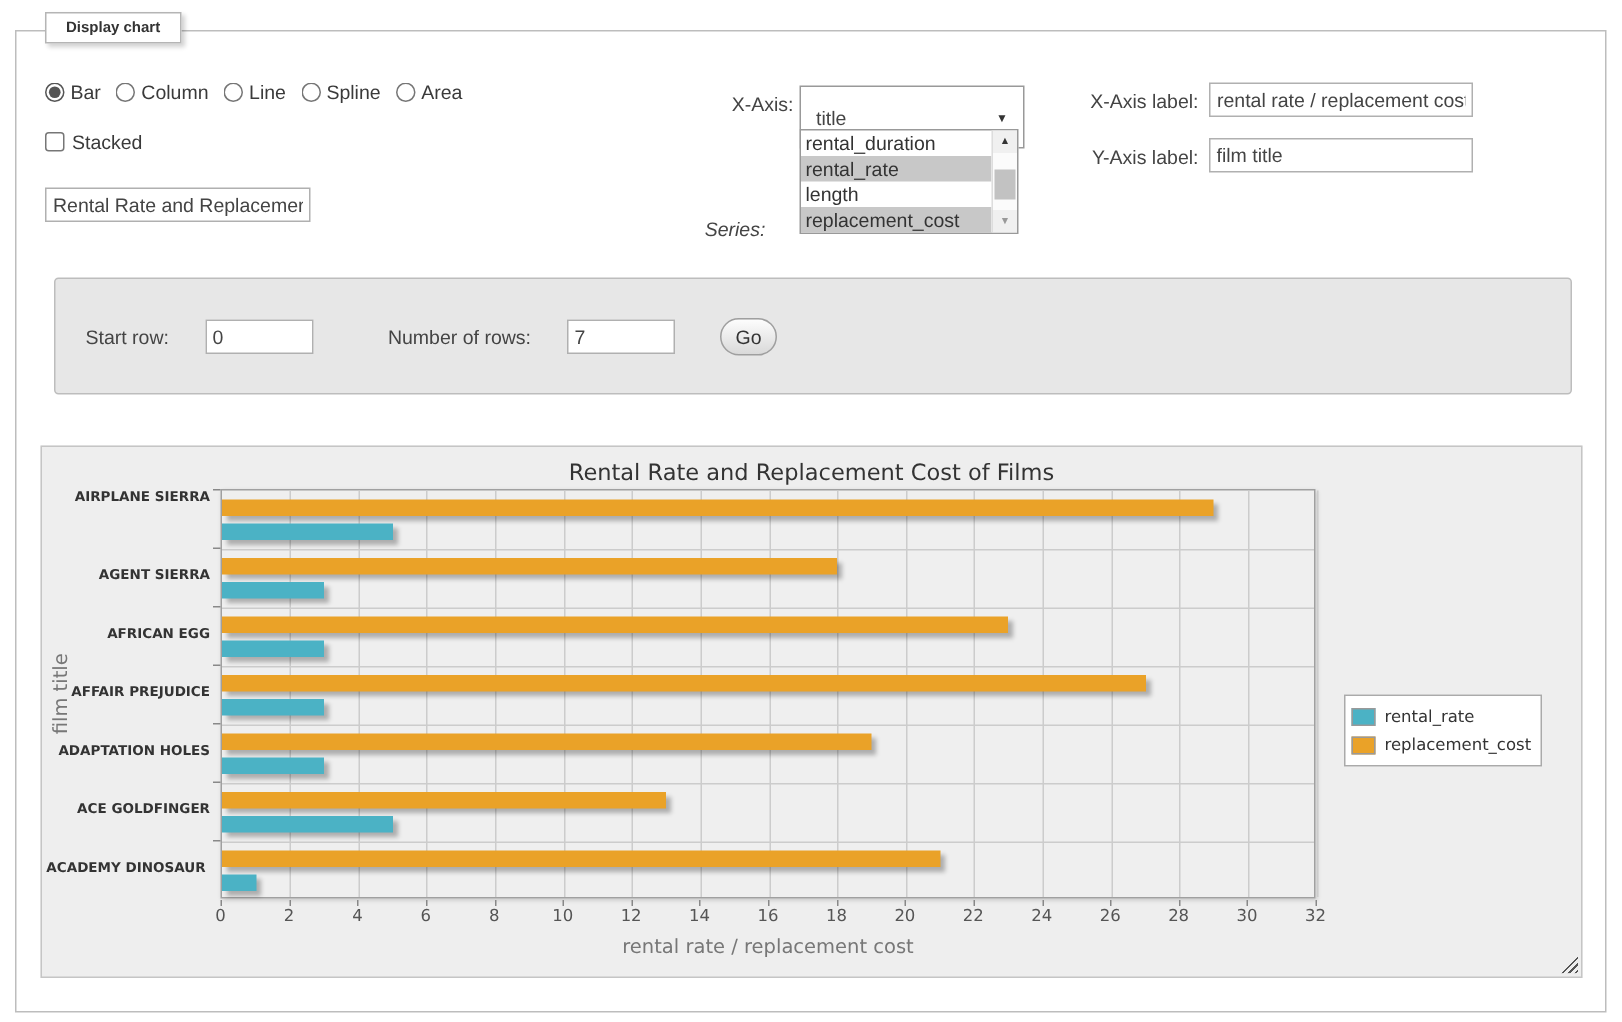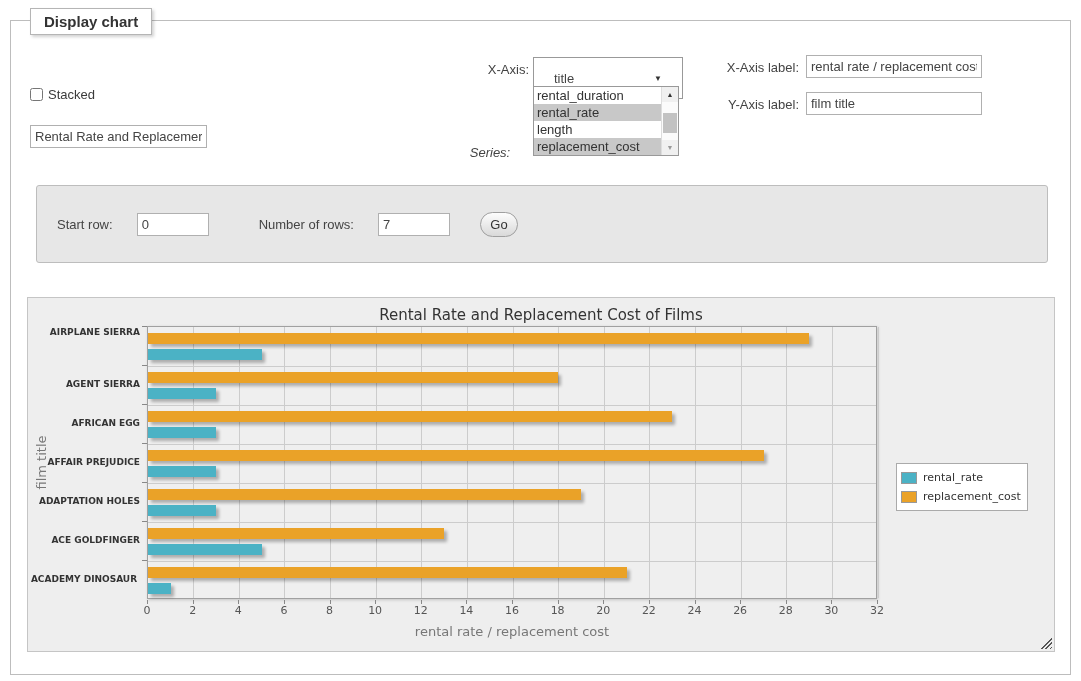--- a/index.html
+++ b/index.html
@@ -15,42 +15,42 @@
 
   
   .fieldset {
     position: absolute; left: 10px; top: 20px; width: 1061px; height: 655px;
     border: 1px solid #bdbdbd; background: #fff;
   }
   .legend-box {
     position: absolute; left: 19px; top: -13px;
     background: #fff; border: 1px solid #b5b5b5;
     box-shadow: 2px 2px 3px rgba(0,0,0,0.18);
-    padding: 4px 13px; font-weight: bold; font-size: 15px; color: #333;
+    padding: 4px 13px; font-weight: bold; font-size: 10px; color: #333;
   }
 
   
   .radio-row { position: absolute; left: 19px; top: 33px; display: flex; gap: 10px; align-items: center; }
   .radio-row label { display: flex; align-items: center; gap: 4px; cursor: default; }
   .stacked-row { position: absolute; left: 19px; top: 66px; display: flex; align-items: center; gap: 5px; }
   input[type=radio], input[type=checkbox] { width: 13px; height: 13px; accent-color: #555; }
   input[type=text] {
     border: 1px solid #b0b0b0; background: #fff; color: #444;
     font-family: "Liberation Sans", sans-serif; font-size: 13px;
     padding: 2px 4px; height: 23px;
   }
   .title-input { position: absolute; left: 19px; top: 104px; width: 177px; }
 
   
   .lbl { color: #444; }
   .xaxis-lbl { position: absolute; left: 440px; top: 41px; width: 78px; text-align: right; }
   .select {
     position: absolute; left: 522px; top: 36px; width: 150px; height: 42px;
     border: 1px solid #999; background: #fff; display: flex; align-items: center;
-    padding: 0 20px; color: #444;
+    padding: 0 10px; color: #444;
   }
   .select .sel-text { flex: 1; }
   .sel-arrow { font-size: 8px; color: #333; }
   .series-lbl { position: absolute; left: 440px; top: 124px; width: 78px; text-align: center; font-style: italic; }
   .listbox {
     position: absolute; left: 522px; top: 65px; width: 146px; height: 70px;
     border: 1px solid #999; background: #fff; display: flex; overflow: hidden;
   }
   .list-items { flex: 1; }
   .list-item { padding: 0 3px; height: 17px; line-height: 17px; color: #333; white-space: nowrap; }
@@ -118,20 +118,42 @@
     clip-path: polygon(100% 0, 100% 100%, 0 100%);
   }
 </style>
 </head>
 <body>
 
 <div class="page">
   <div class="fieldset">
     <div class="legend-box">Display chart</div>
 
+    <div class="radio-row" id="chart-type-row">
+        <label>
+          <input type="radio" name="charttype" checked="" style="">
+          <span>Bar</span>
+        </label>
+        <label>
+          <input type="radio" name="charttype" style="">
+          <span>Column</span>
+        </label>
+        <label>
+          <input type="radio" name="charttype" style="">
+          <span>Line</span>
+        </label>
+        <label>
+          <input type="radio" name="charttype" style="">
+          <span>Spline</span>
+        </label>
+        <label>
+          <input type="radio" name="charttype" style="">
+          <span>Area</span>
+        </label>
+      </div>
 
     <label class="stacked-row">
       <input type="checkbox" style="">
       <span>Stacked</span>
     </label>
 
     <input type="text" class="title-input" value="Rental Rate and Replacemer" style="">
 
     <span class="lbl xaxis-lbl">X-Axis:</span>
     <div class="select">

